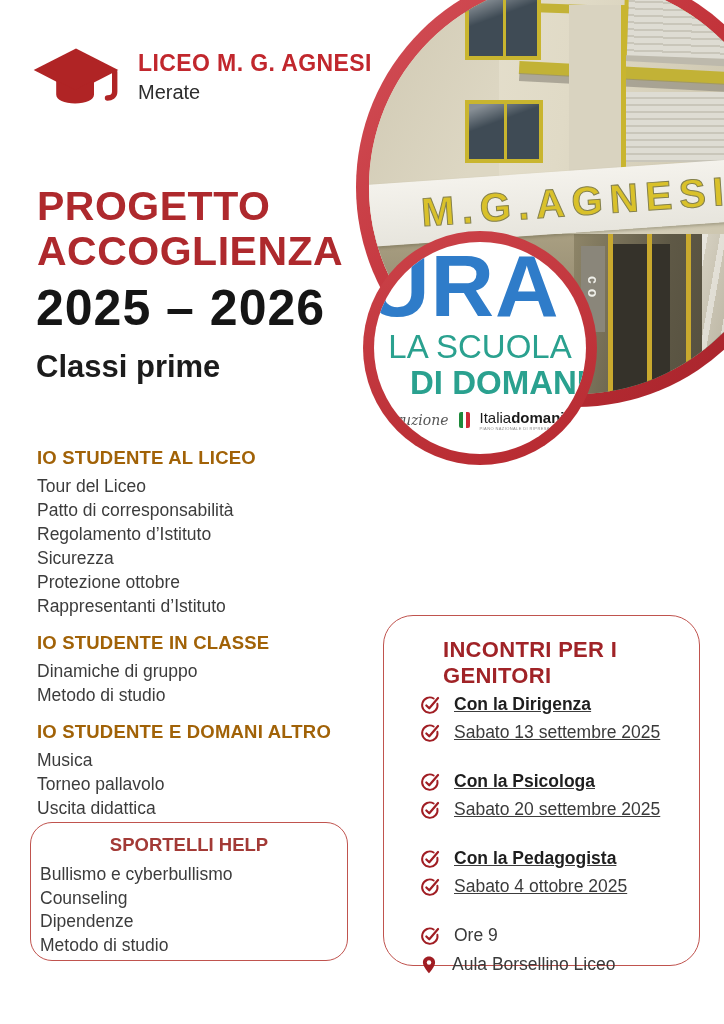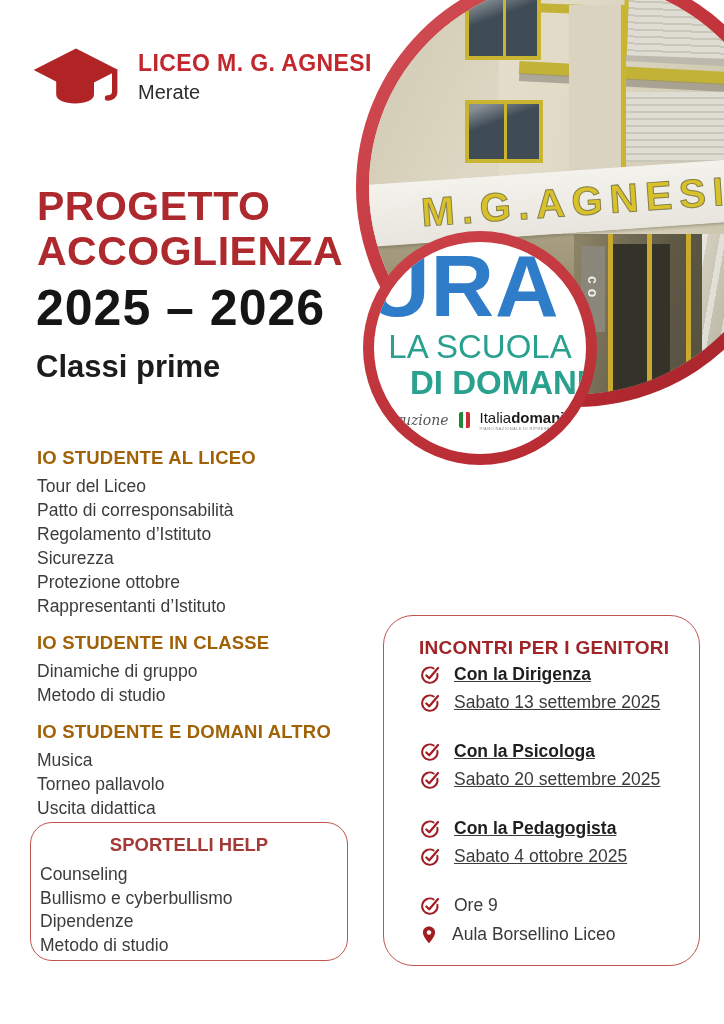--- a/index.html
+++ b/index.html
@@ -89,21 +89,21 @@
   
   .help-box{position:absolute;left:30px;top:822px;width:318px;height:139px;border:1.6px solid #c0534e;
       border-radius:22px;background:#fff;box-sizing:border-box;}
   .help-h{margin-top:11px;text-align:center;font-size:18.5px;font-weight:700;color:#a33a36;}
   .help-items{margin:7px 0 0 9px;}
   .help-items .sec-item{line-height:23.5px;}
 
   
   .inc-box{position:absolute;left:383px;top:615px;width:317px;height:351px;border:1.6px solid #c0534e;
       border-radius:30px;background:#fff;box-sizing:border-box;padding-left:35px;}
-  .inc-h{margin-top:21px;font-size:19px;font-weight:800;color:#a02327;letter-spacing:.3px;}
+  .inc-h{margin-top:21px;font-size:22px;font-weight:800;color:#a02327;letter-spacing:.3px;margin-left:24px;}
   .groups{margin-top:3px;display:flex;flex-direction:column;gap:24px;text-decoration:underline;}
   .group{display:flex;flex-direction:column;gap:3px;}
   .row{display:flex;align-items:center;gap:13px;height:25px;}
   .row svg{flex-shrink:0;display:block;}
   .m-title{font-size:17.5px;font-weight:700;color:#1e1e1e;}
   .m-date,.m-info{font-size:17.5px;color:#3a3a3a;}
   .footer-rows{margin-top:24px;display:flex;flex-direction:column;gap:4px;}
 </style>
 </head>
 <body>
@@ -188,22 +188,22 @@
       <div class="sec-h">IO STUDENTE E DOMANI ALTRO</div>
       <div class="sec-item">Musica</div>
       <div class="sec-item">Torneo pallavolo</div>
       <div class="sec-item">Uscita didattica</div>
     </div>
   </div>
 
   <div class="help-box">
     <div class="help-h">SPORTELLI HELP</div>
     <div class="help-items">
+      <div class="sec-item">Bullismo e cyberbullismo</div>
       <div class="sec-item">Counseling</div>
-      <div class="sec-item">Bullismo e cyberbullismo</div>
       <div class="sec-item">Dipendenze</div>
       <div class="sec-item">Metodo di studio</div>
     </div>
   </div>
 
   <div class="inc-box">
     <div class="inc-h">INCONTRI PER I GENITORI</div>
     <div class="groups">
 
       <div class="group">

